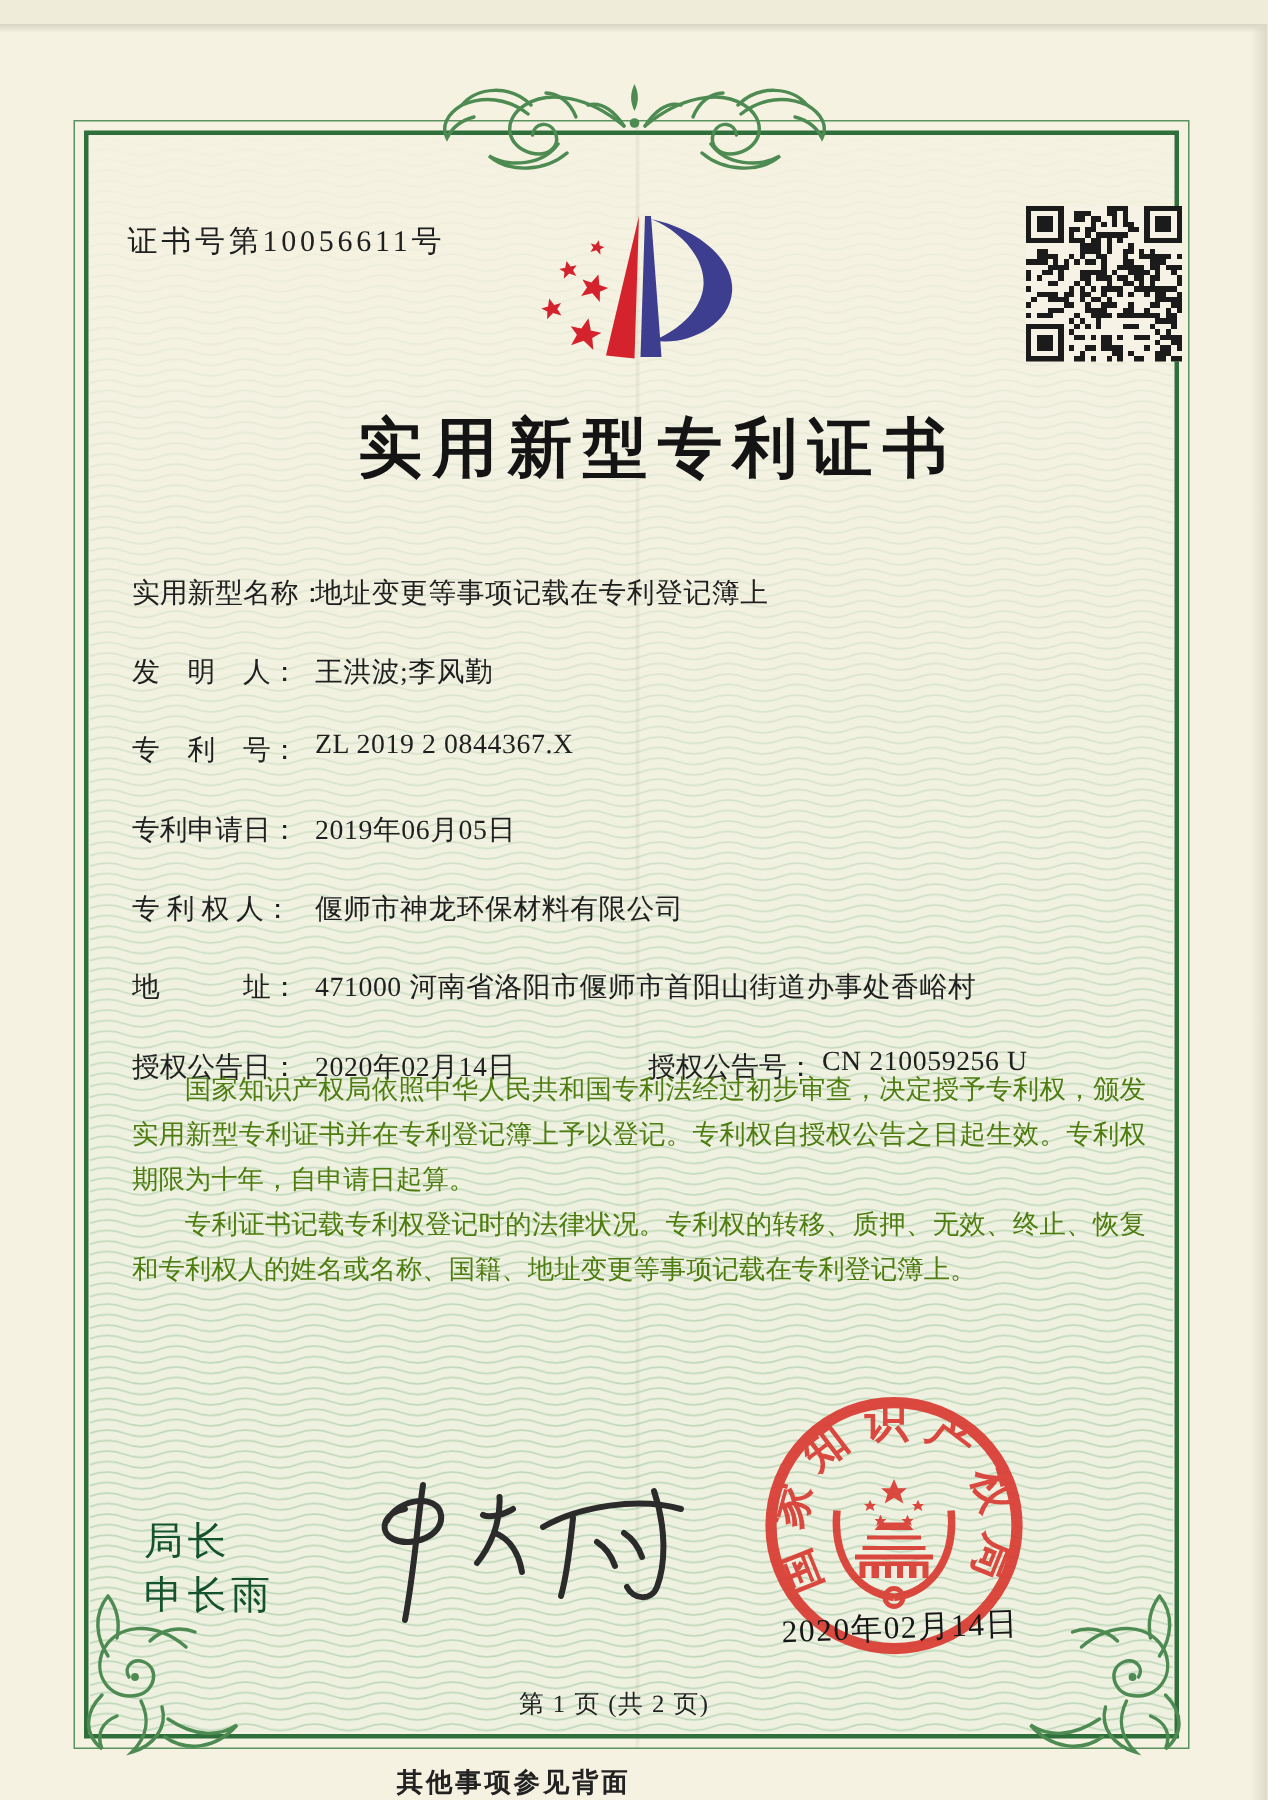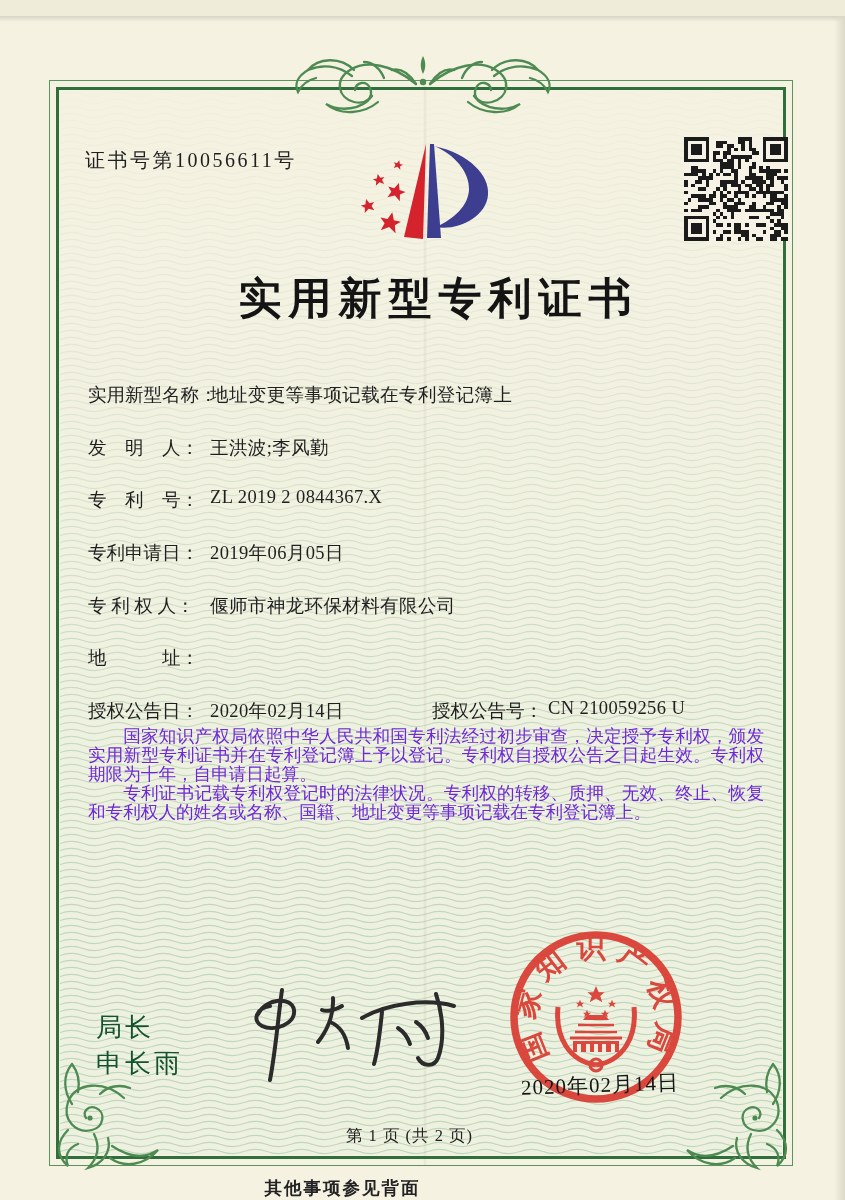--- a/index.html
+++ b/index.html
@@ -22,22 +22,22 @@
     background:linear-gradient(rgba(246,242,226,.92) 0%,rgba(246,242,226,.55) 30%,rgba(246,242,226,.12) 60%,rgba(246,242,226,0) 80%);}
   
   .cert-no{left:85px;top:131px;font-size:20px;letter-spacing:2.5px;}
   .title{left:0;top:254px;width:845px;text-align:center;font-size:43px;font-weight:bold;
     letter-spacing:7px;color:#141414;padding-left:16px;}
   .field-row{left:0;width:845px;height:26px;text-align:center;}
   .f-label{position:absolute;left:88px;font-size:18.5px;white-space:pre;}
   .f-value{position:absolute;left:210px;font-size:18.5px;white-space:nowrap;letter-spacing:.4px;}
   .f-label2{position:absolute;left:432px;font-size:18.5px;white-space:pre;}
   .f-value2{position:absolute;left:548px;font-size:18.5px;white-space:nowrap;letter-spacing:.4px;}
-  .body-text{left:88px;top:711px;width:676px;font-size:17.6px;line-height:19px;
-    text-align:justify;color:#6d28d9;}
+  .body-text{left:88px;top:695px;width:676px;font-size:17.6px;line-height:30px;
+    text-align:justify;color:#4d7c0f;}
   .body-text p{margin:0;text-indent:2em;}
   .signer{left:96px;font-size:26px;letter-spacing:3px;color:#14532d;}
   .seal-date{left:505px;top:1055px;width:190px;text-align:center;font-size:21px;
     letter-spacing:1px;color:#161616;transform:rotate(-2deg);}
   .page-no{left:0;top:1109px;width:819px;text-align:center;font-size:16.5px;letter-spacing:1px;}
   .back-note{left:0;top:1160px;width:685px;text-align:center;font-size:17.5px;
     letter-spacing:2px;font-weight:bold;color:#222;}
   svg{display:block;}
 </style>
 </head>
@@ -453,20 +453,21 @@
   <div class="abs field-row" style="top:524px">
     <span class="f-label">专利申请日：</span>
     <span class="f-value">2019年06月05日</span>
   </div>
   <div class="abs field-row" style="top:577px">
     <span class="f-label">专 利 权 人：</span>
     <span class="f-value">偃师市神龙环保材料有限公司</span>
   </div>
   <div class="abs field-row" style="top:629px">
     <span class="f-label">地　　　址：</span>
+    <span class="f-value">471000 河南省洛阳市偃师市首阳山街道办事处香峪村</span>
   </div>
   <div class="abs field-row" style="top:682px">
     <span class="f-label">授权公告日：</span>
     <span class="f-value">2020年02月14日</span>
     <span class="f-label2">授权公告号：</span>
     <span class="f-value2">CN 210059256 U</span>
   </div>
 
   <div class="abs body-text">
     <p>国家知识产权局依照中华人民共和国专利法经过初步审查，决定授予专利权，颁发实用新型专利证书并在专利登记簿上予以登记。专利权自授权公告之日起生效。专利权期限为十年，自申请日起算。</p>

